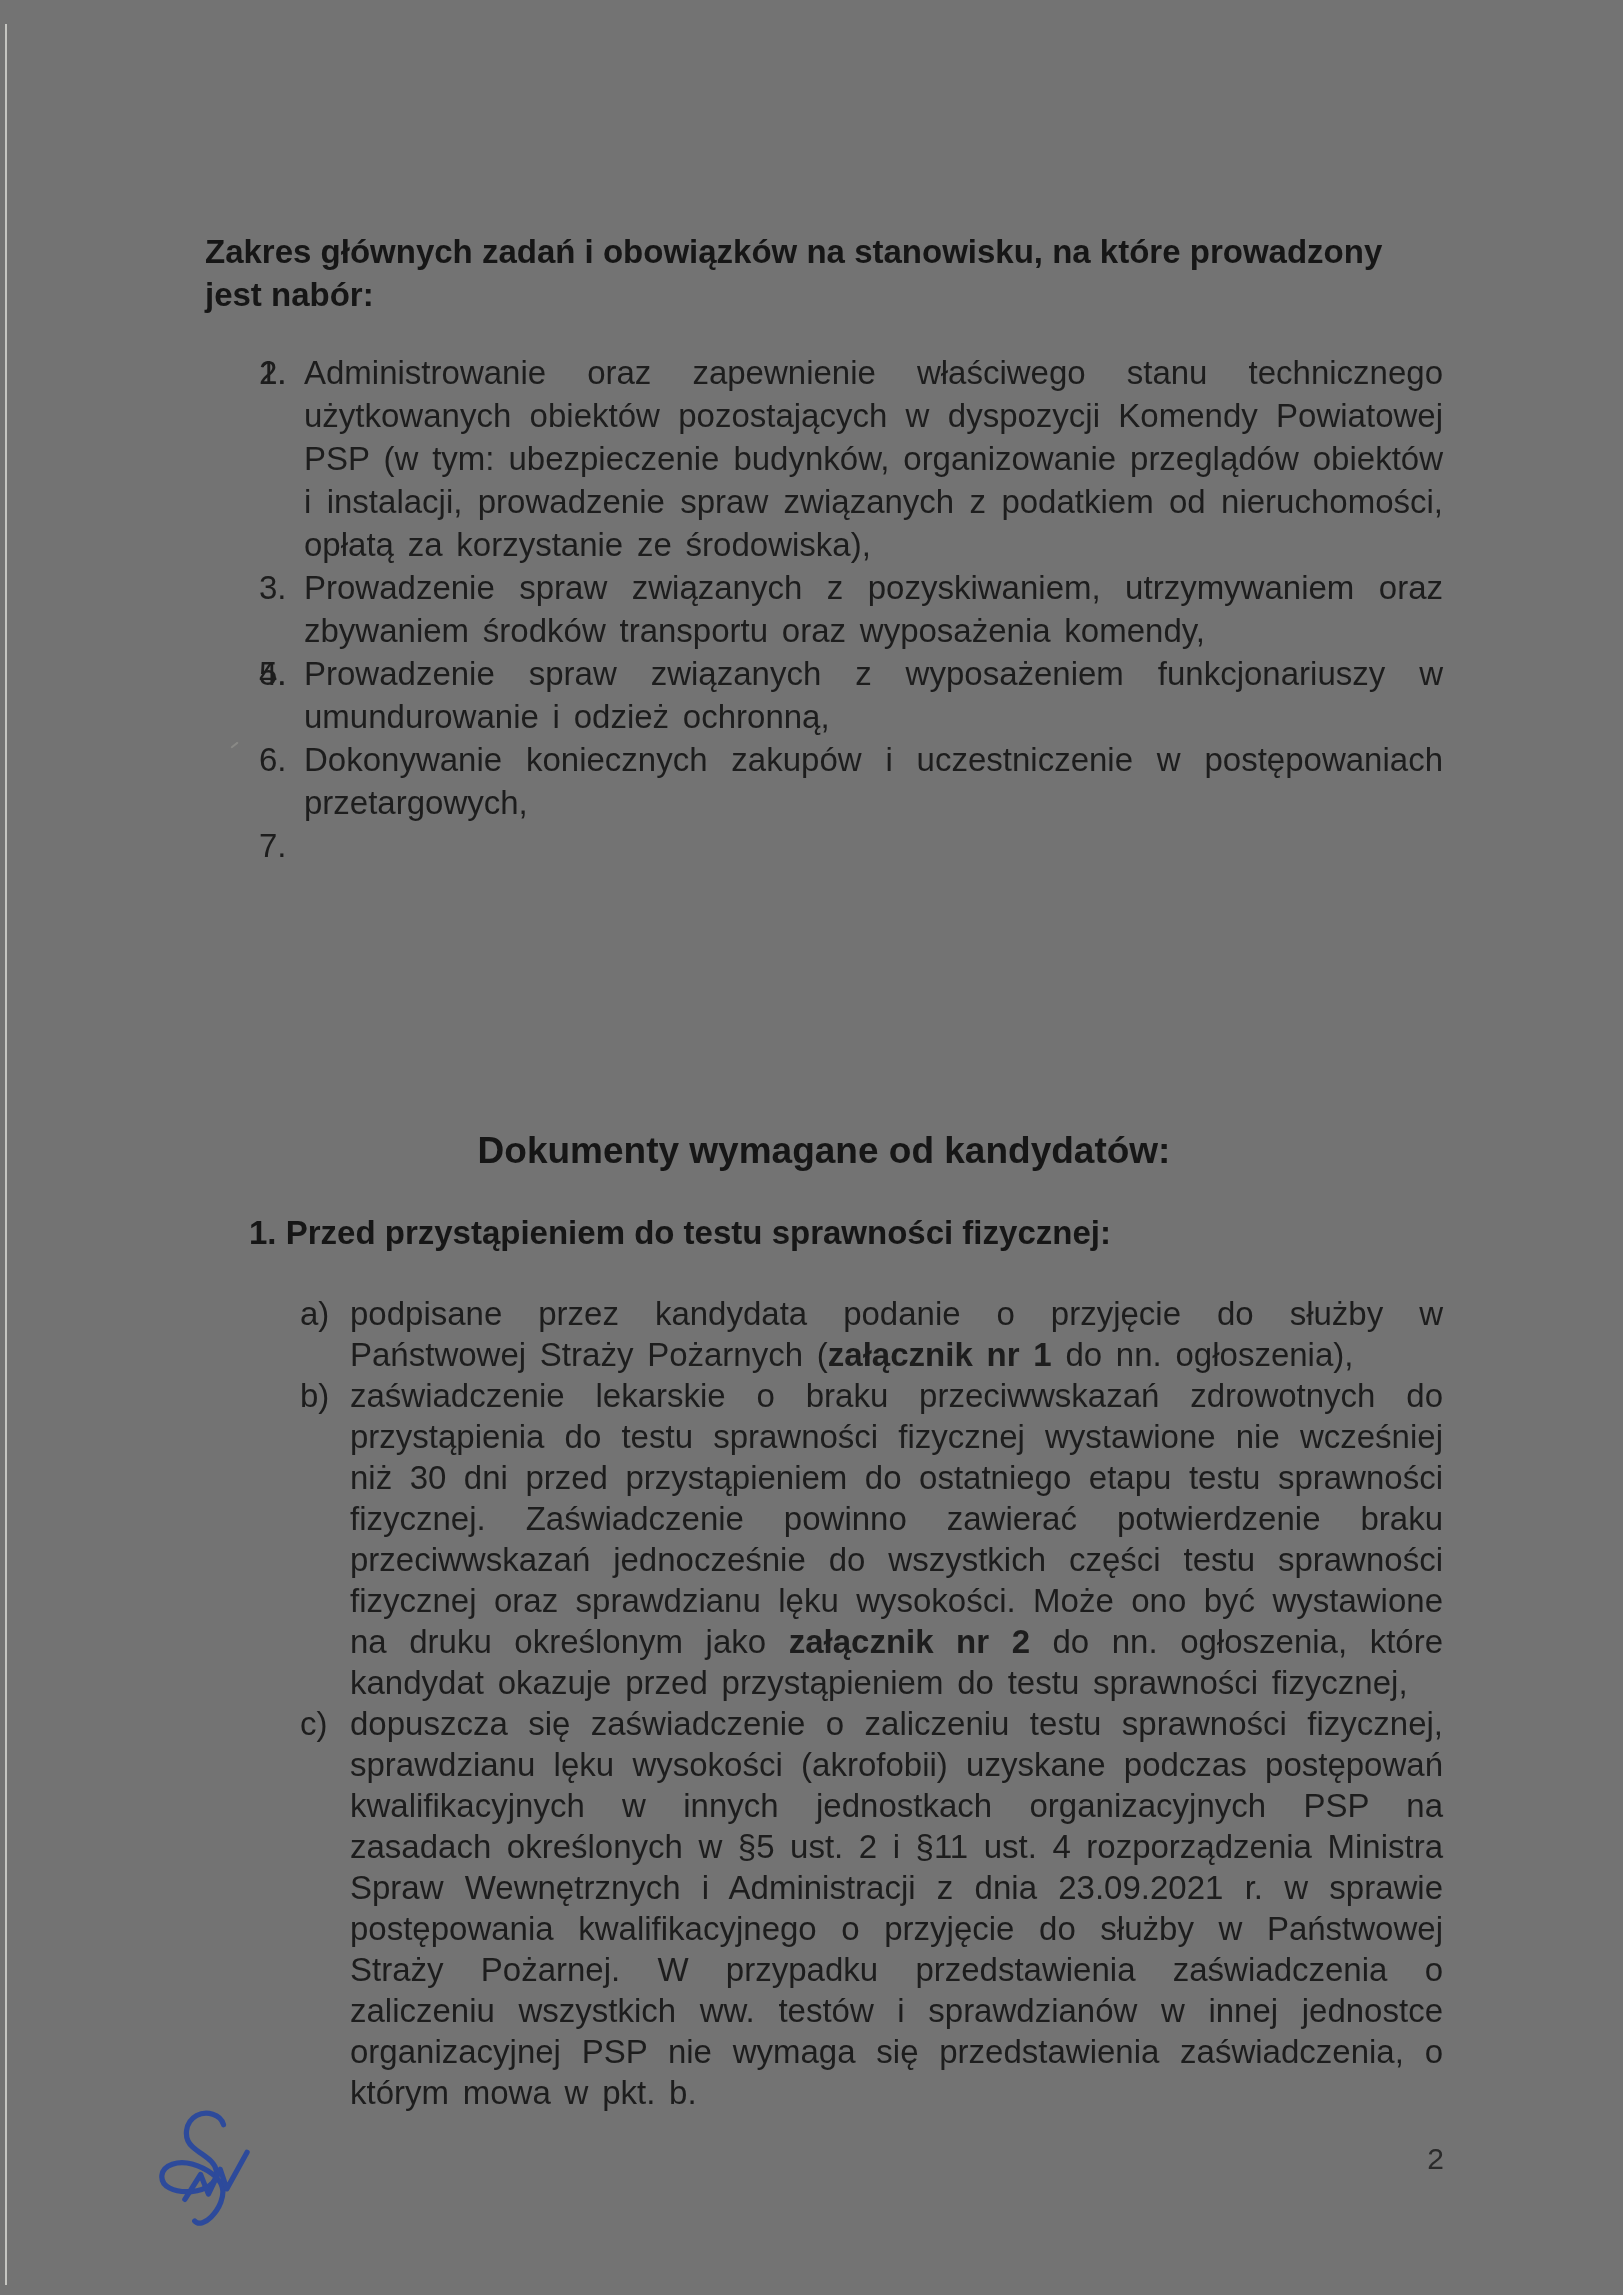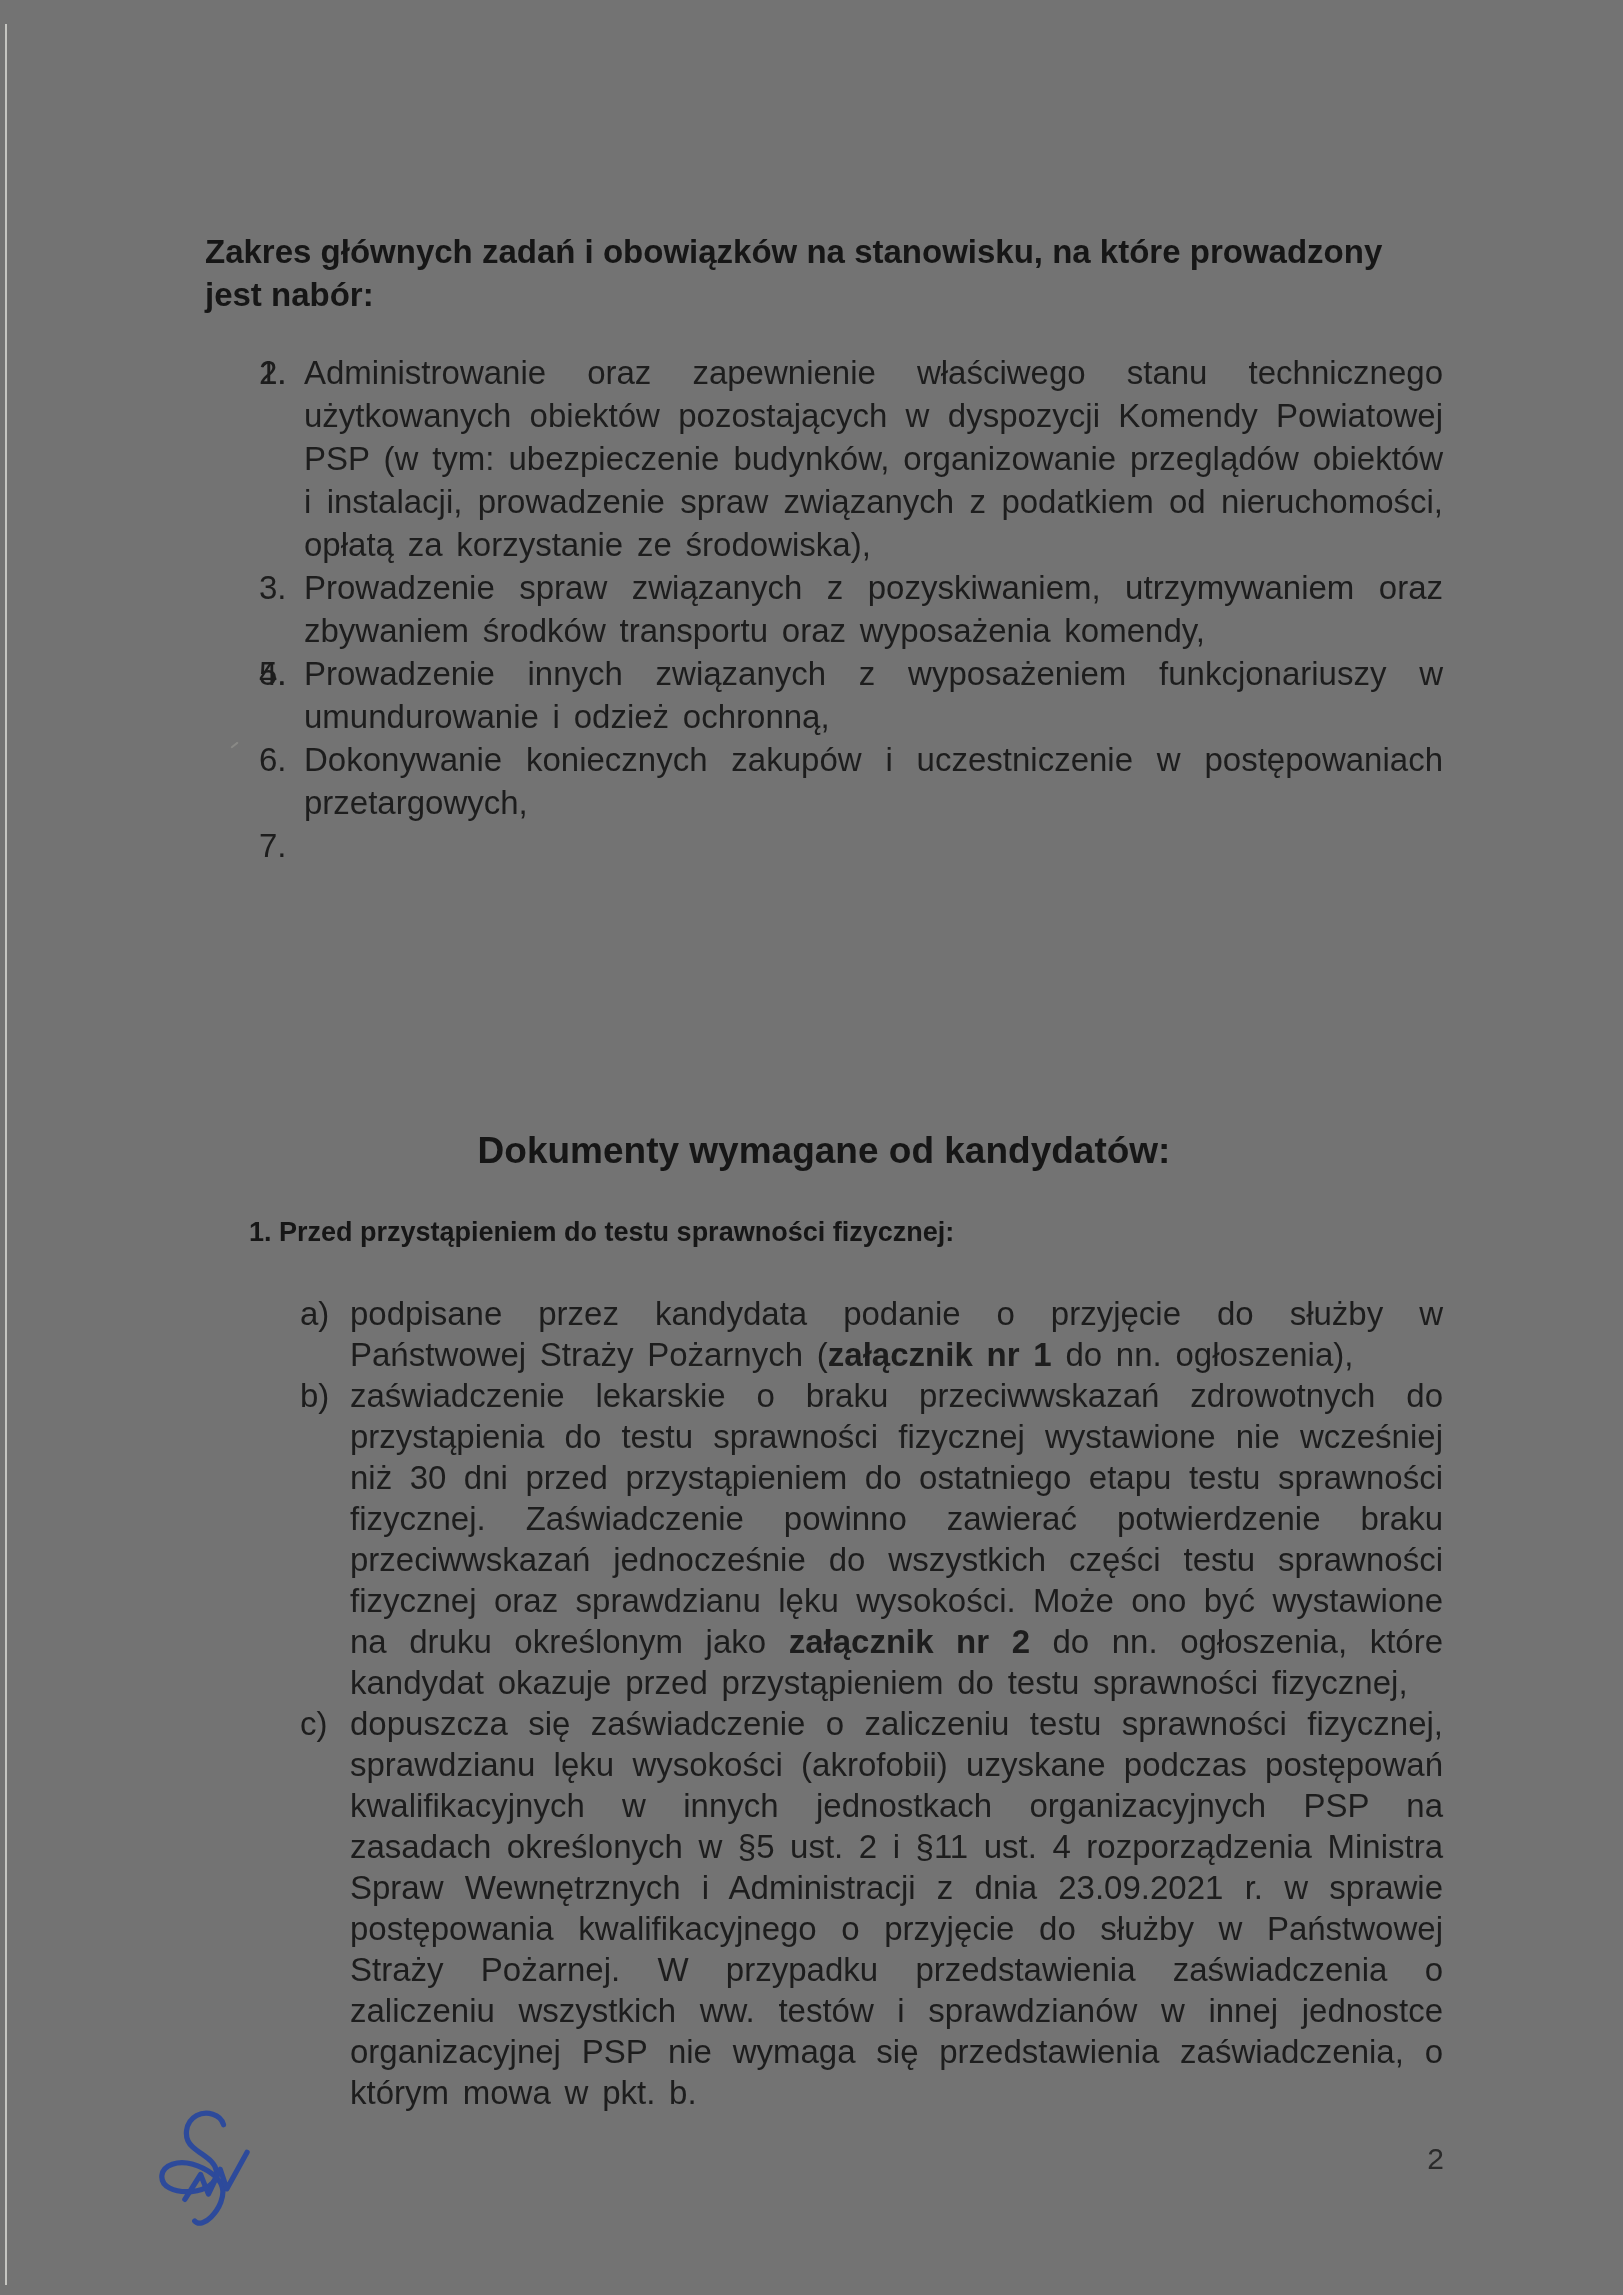--- a/index.html
+++ b/index.html
@@ -82,21 +82,21 @@
     font-weight: bold;
     text-align: center;
     color: #161616;
   }
   .docs-subheading {
     position: absolute;
     left: 249px;
     top: 1212px;
     width: 1194px;
     margin: 0;
-    font-size: 27px;
+    font-size: 33px;
     line-height: 41px;
     font-weight: bold;
     text-align: left;
     color: #161616;
   }
   .docs {
     position: absolute;
     left: 205px;
     top: 1293px;
     width: 1238px;
@@ -154,21 +154,21 @@
     </div>
     <div class="task">
       <span class="num">3.</span>
       <span>Prowadzenie spraw związanych z pozyskiwaniem, utrzymywaniem oraz zbywaniem środków transportu oraz wyposażenia komendy,</span>
     </div>
     <div class="task">
       <span class="num">4.</span>
     </div>
     <div class="task">
       <span class="num">5.</span>
-      <span>Prowadzenie innych związanych z wyposażeniem funkcjonariuszy w umundurowanie i odzież ochronną,</span>
+      <span>Prowadzenie spraw związanych z wyposażeniem funkcjonariuszy w umundurowanie i odzież ochronną,</span>
     </div>
     <div class="task">
       <span class="num">6.</span>
       <span>Dokonywanie koniecznych zakupów i uczestniczenie w postępowaniach przetargowych,</span>
     </div>
     <div class="task">
       <span class="num">7.</span>
     </div>
   </div>
 

